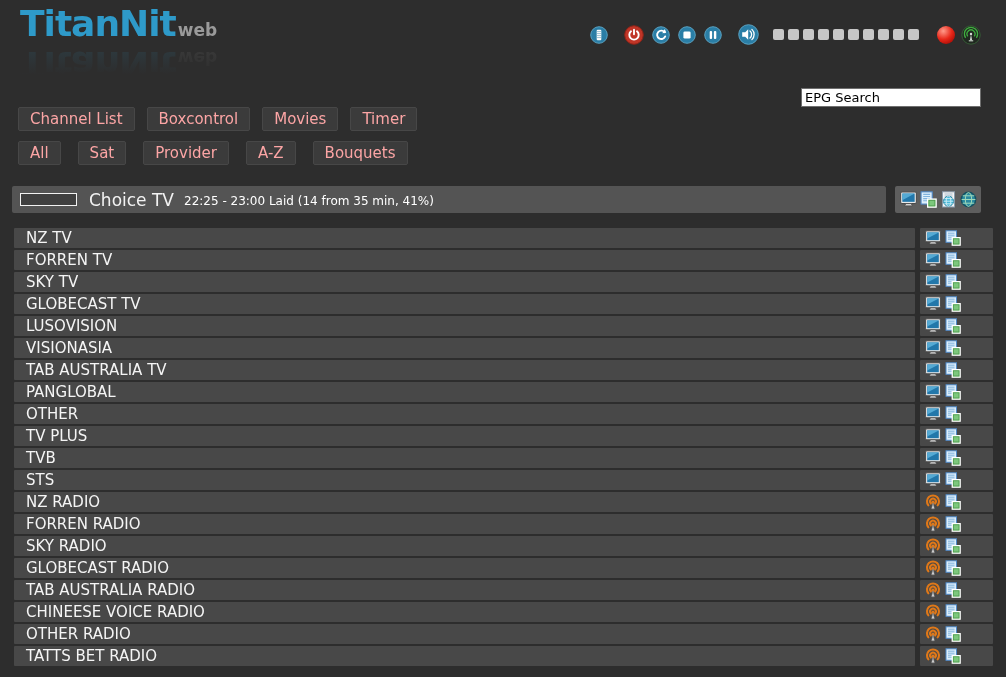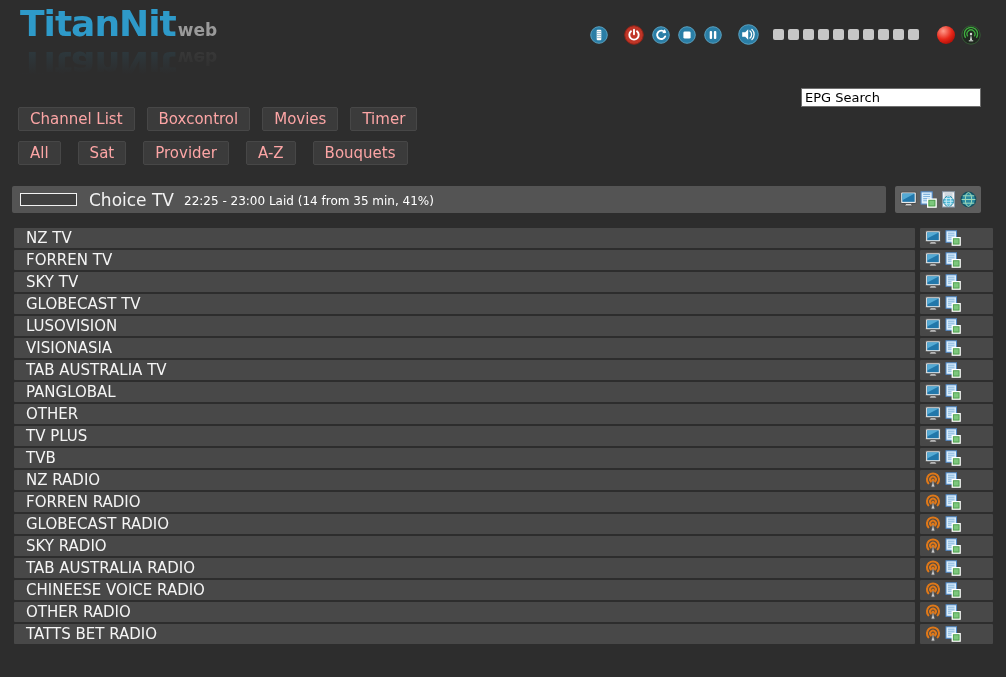--- a/index.html
+++ b/index.html
@@ -489,20 +489,44 @@
       <span class="icon">
         <svg width="16" height="16" viewBox="0 0 16 16">
           <rect x="1" y="0.8" width="10.5" height="11.5" fill="#ddeefa" stroke="#4d88c8" stroke-width="1"></rect>
           <path d="M3 3.2 h6.5 M3 5.2 h6.5 M3 7.2 h6.5 M3 9.2 h4" stroke="#7fb2dd" stroke-width="1"></path>
           <rect x="7.2" y="7.6" width="8" height="7.6" fill="#9fd89f" stroke="#ffffff" stroke-width="1.2"></rect>
           <rect x="8.4" y="8.8" width="5.6" height="5.2" fill="#7cc87c" stroke="#4e9a4e" stroke-width="0.8"></rect>
         </svg>
       </span>
     </div>
   </div>
+    <div class="row tv">
+    <div class="row-bar">
+      <span class="row-label">STS</span>
+    </div>
+    <div class="row-icons">
+      <span class="icon tv-ic">
+        <svg width="16" height="16" viewBox="0 0 16 16">
+          <rect x="0.6" y="0.8" width="14.8" height="11" rx="1.2" fill="#e9e9e9" stroke="#4a4a4a" stroke-width="1"></rect>
+          <rect x="2.2" y="2.4" width="11.6" height="7.8" fill="#2277aa"></rect>
+          <path d="M2.2 2.4 L13.8 2.4 L2.2 8.6 Z" fill="#55aad4"></path>
+          <path d="M5.5 11.8 h5 l1.2 2.2 h-7.4 Z" fill="#d9d9d9" stroke="#4a4a4a" stroke-width="0.8"></path>
+        </svg>
+      </span>
+
+      <span class="icon">
+        <svg width="16" height="16" viewBox="0 0 16 16">
+          <rect x="1" y="0.8" width="10.5" height="11.5" fill="#ddeefa" stroke="#4d88c8" stroke-width="1"></rect>
+          <path d="M3 3.2 h6.5 M3 5.2 h6.5 M3 7.2 h6.5 M3 9.2 h4" stroke="#7fb2dd" stroke-width="1"></path>
+          <rect x="7.2" y="7.6" width="8" height="7.6" fill="#9fd89f" stroke="#ffffff" stroke-width="1.2"></rect>
+          <rect x="8.4" y="8.8" width="5.6" height="5.2" fill="#7cc87c" stroke="#4e9a4e" stroke-width="0.8"></rect>
+        </svg>
+      </span>
+    </div>
+  </div>
     <div class="row radio">
     <div class="row-bar">
       <span class="row-label">NZ RADIO</span>
     </div>
     <div class="row-icons">
 
       <span class="icon radio-ic">
         <svg width="16" height="16" viewBox="0 0 16 16">
           <path d="M3.4 11.3 A6 6 0 1 1 12.6 11.3" fill="none" stroke="#e07818" stroke-width="2.1" stroke-linecap="round"></path>
           <path d="M5.9 9.6 A2.9 2.9 0 1 1 10.1 9.6" fill="none" stroke="#e07818" stroke-width="2" stroke-linecap="round"></path>
@@ -539,21 +563,21 @@
           <rect x="1" y="0.8" width="10.5" height="11.5" fill="#ddeefa" stroke="#4d88c8" stroke-width="1"></rect>
           <path d="M3 3.2 h6.5 M3 5.2 h6.5 M3 7.2 h6.5 M3 9.2 h4" stroke="#7fb2dd" stroke-width="1"></path>
           <rect x="7.2" y="7.6" width="8" height="7.6" fill="#9fd89f" stroke="#ffffff" stroke-width="1.2"></rect>
           <rect x="8.4" y="8.8" width="5.6" height="5.2" fill="#7cc87c" stroke="#4e9a4e" stroke-width="0.8"></rect>
         </svg>
       </span>
     </div>
   </div>
     <div class="row radio">
     <div class="row-bar">
-      <span class="row-label">GLOBECAST RADIO</span>
+      <span class="row-label">SKY RADIO</span>
     </div>
     <div class="row-icons">
 
       <span class="icon radio-ic">
         <svg width="16" height="16" viewBox="0 0 16 16">
           <path d="M3.4 11.3 A6 6 0 1 1 12.6 11.3" fill="none" stroke="#e07818" stroke-width="2.1" stroke-linecap="round"></path>
           <path d="M5.9 9.6 A2.9 2.9 0 1 1 10.1 9.6" fill="none" stroke="#e07818" stroke-width="2" stroke-linecap="round"></path>
           <circle cx="8" cy="8.2" r="1.7" fill="#e07818"></circle>
           <path d="M8 8.8 L6.6 14.8 h2.8 Z" fill="#e8e8e8" stroke="#777777" stroke-width="0.6"></path>
         </svg>
@@ -563,21 +587,21 @@
           <rect x="1" y="0.8" width="10.5" height="11.5" fill="#ddeefa" stroke="#4d88c8" stroke-width="1"></rect>
           <path d="M3 3.2 h6.5 M3 5.2 h6.5 M3 7.2 h6.5 M3 9.2 h4" stroke="#7fb2dd" stroke-width="1"></path>
           <rect x="7.2" y="7.6" width="8" height="7.6" fill="#9fd89f" stroke="#ffffff" stroke-width="1.2"></rect>
           <rect x="8.4" y="8.8" width="5.6" height="5.2" fill="#7cc87c" stroke="#4e9a4e" stroke-width="0.8"></rect>
         </svg>
       </span>
     </div>
   </div>
     <div class="row radio">
     <div class="row-bar">
-      <span class="row-label">SKY RADIO</span>
+      <span class="row-label">GLOBECAST RADIO</span>
     </div>
     <div class="row-icons">
 
       <span class="icon radio-ic">
         <svg width="16" height="16" viewBox="0 0 16 16">
           <path d="M3.4 11.3 A6 6 0 1 1 12.6 11.3" fill="none" stroke="#e07818" stroke-width="2.1" stroke-linecap="round"></path>
           <path d="M5.9 9.6 A2.9 2.9 0 1 1 10.1 9.6" fill="none" stroke="#e07818" stroke-width="2" stroke-linecap="round"></path>
           <circle cx="8" cy="8.2" r="1.7" fill="#e07818"></circle>
           <path d="M8 8.8 L6.6 14.8 h2.8 Z" fill="#e8e8e8" stroke="#777777" stroke-width="0.6"></path>
         </svg>

